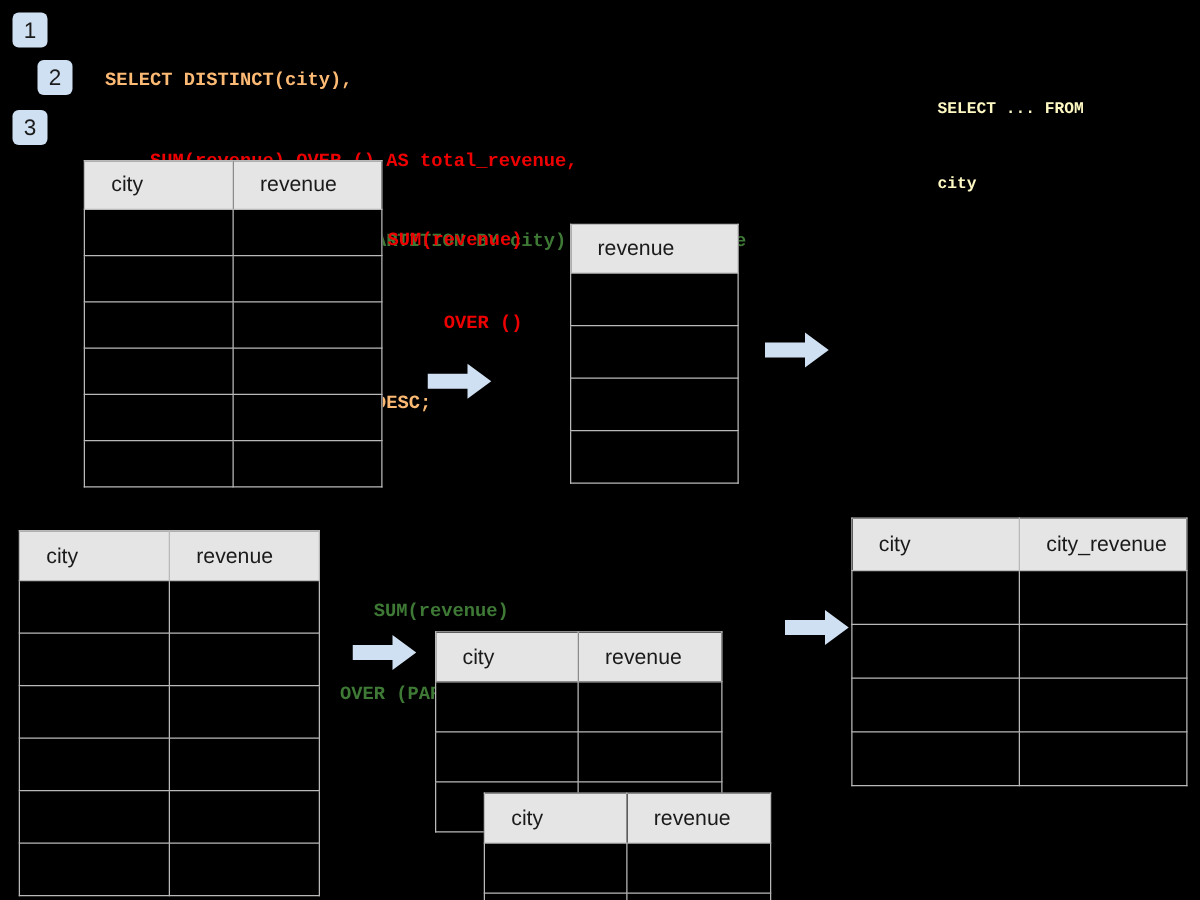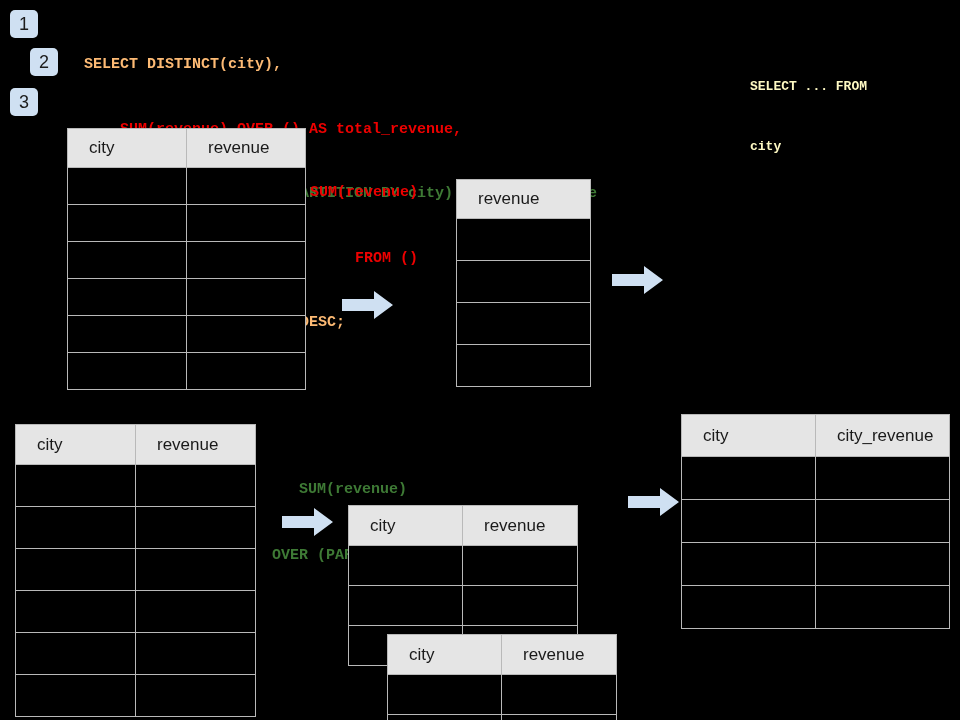--- a/index.html
+++ b/index.html
@@ -125,21 +125,21 @@
     <div class="sql-line c-violet">  ORDER by city_revenue DESC;</div>
   </div>
 
   <div class="side-note" style="left:750px; top:37px;">
     <div>SELECT ... FROM</div>
     <div>city</div>
   </div>
 
   <div class="annot red" style="left:310px; top:138px;">
     <div>SUM(revenue)</div>
-    <div>FROM ()</div>
+    <div>OVER ()</div>
   </div>
 
   <div class="annot green" style="left:272px; top:435px;">
     <div>SUM(revenue)</div>
     <div>OVER (PARTITION</div>
   </div>
 
   <table class="tbl" id="tbl-source-top" style="left:67px; top:128px; width:238px;">
     <colgroup>
         <col style="width:119px">

